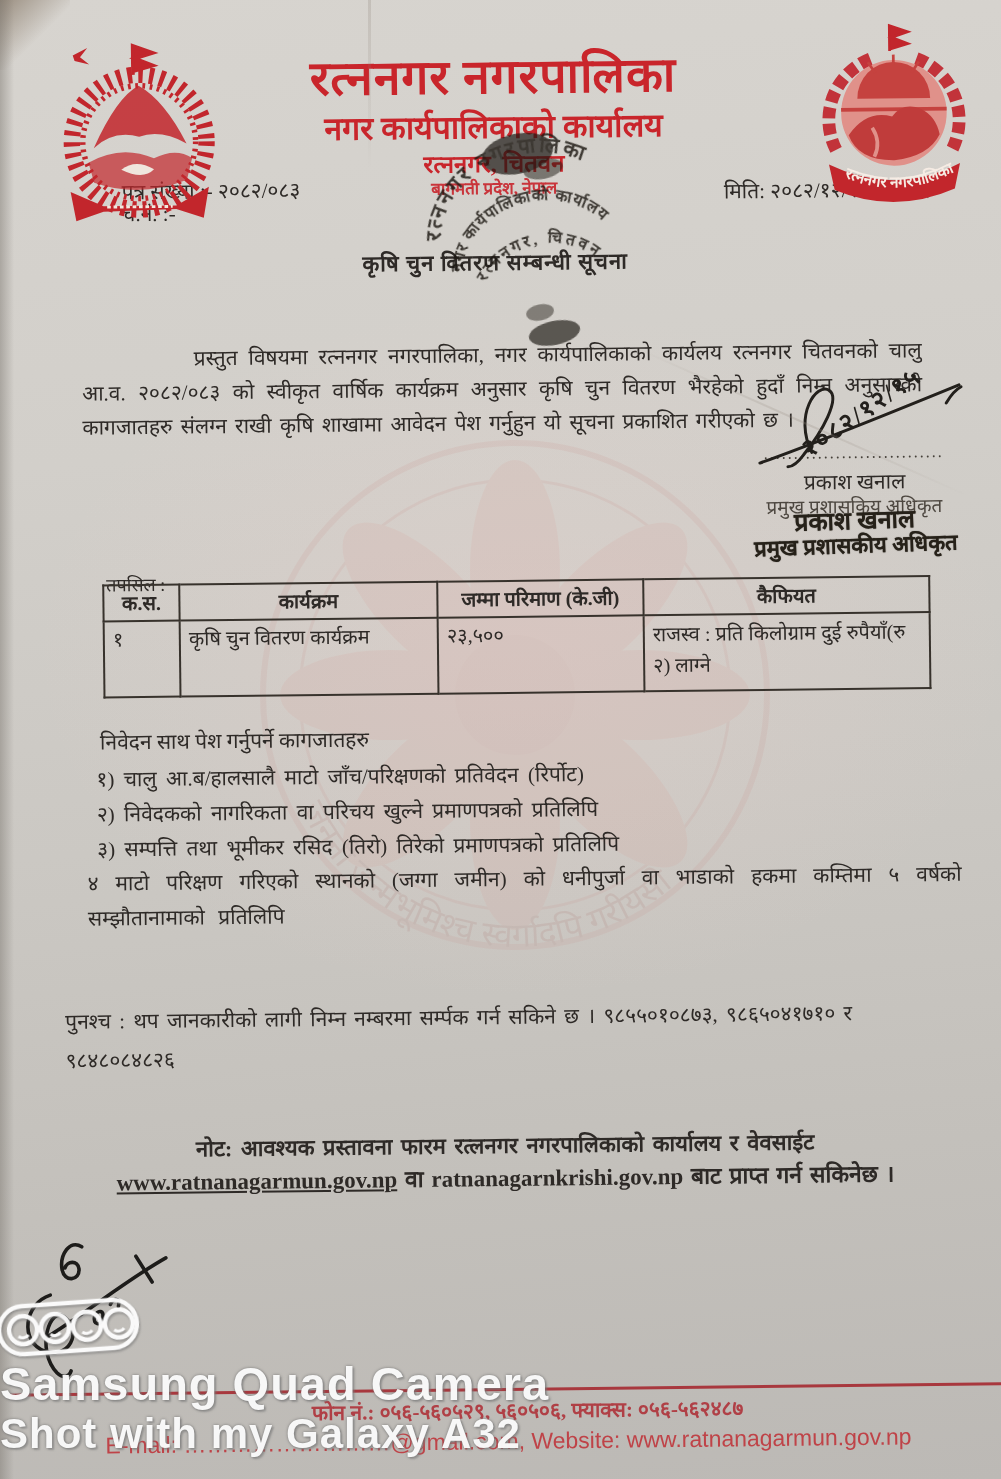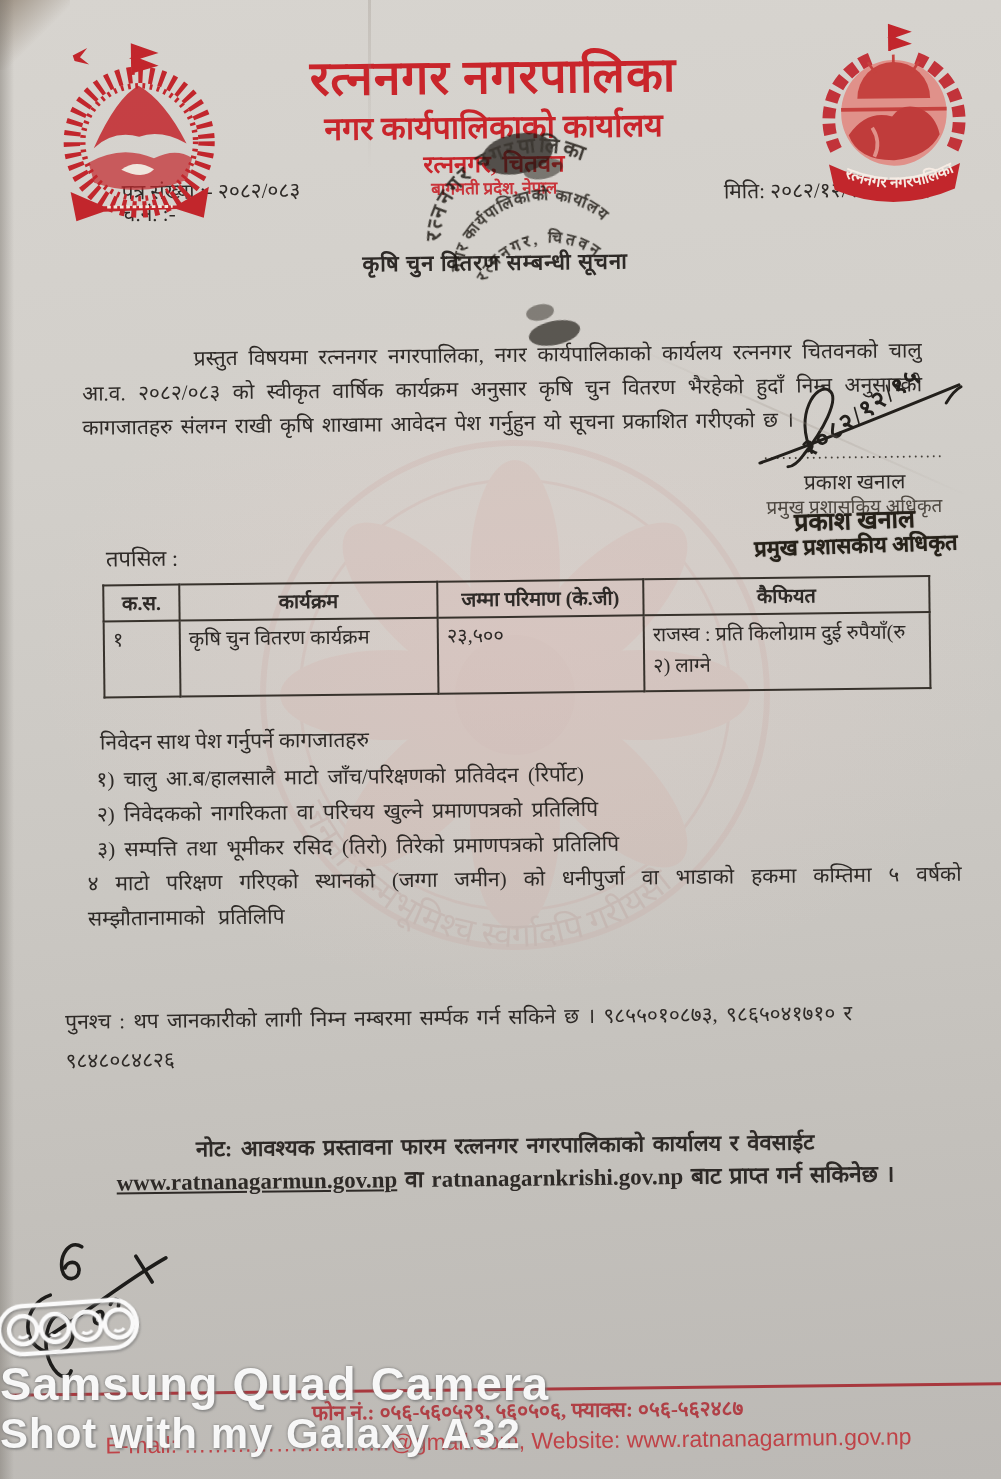--- a/index.html
+++ b/index.html
@@ -57,21 +57,21 @@
   .sig-name{position:absolute;left:750px;top:471px;width:215px;text-align:center;font-size:21px;}
   .sig-title{position:absolute;left:742px;top:497px;width:230px;text-align:center;font-size:19px;color:#4d4740;}
   .sig-stamp-name{position:absolute;left:742px;top:506px;width:230px;text-align:center;
     font-size:25px;font-weight:bold;color:#262119;transform:rotate(-1.3deg);
     text-shadow:0 0 1px rgba(38,33,25,.75);z-index:3;}
   .sig-stamp-title{position:absolute;left:728px;top:533px;width:260px;text-align:center;
     font-size:22px;font-weight:bold;color:#262119;transform:rotate(-1.3deg);
     text-shadow:0 0 1px rgba(38,33,25,.75);z-index:3;}
 
   
-  .tapasil{position:absolute;left:108px;top:538px;font-size:22px;}
+  .tapasil{position:absolute;left:108px;top:568px;font-size:18px;}
   table.sched{position:absolute;left:104px;top:580px;width:828px;border-collapse:collapse;
     font-size:20px;}
   table.sched th,table.sched td{border:2.4px solid #37322c;padding:3px 8px;vertical-align:top;}
   table.sched th{font-weight:600;text-align:center;height:28px;}
   table.sched td{height:68px;}
   .col-sn{width:58px;border-radius:9px;} .col-prog{width:240px;} .col-qty{width:188px;}
   td.c-remarks{line-height:31px;}
 
   
   .docs-head{position:absolute;left:100px;top:723px;font-size:21px;}

